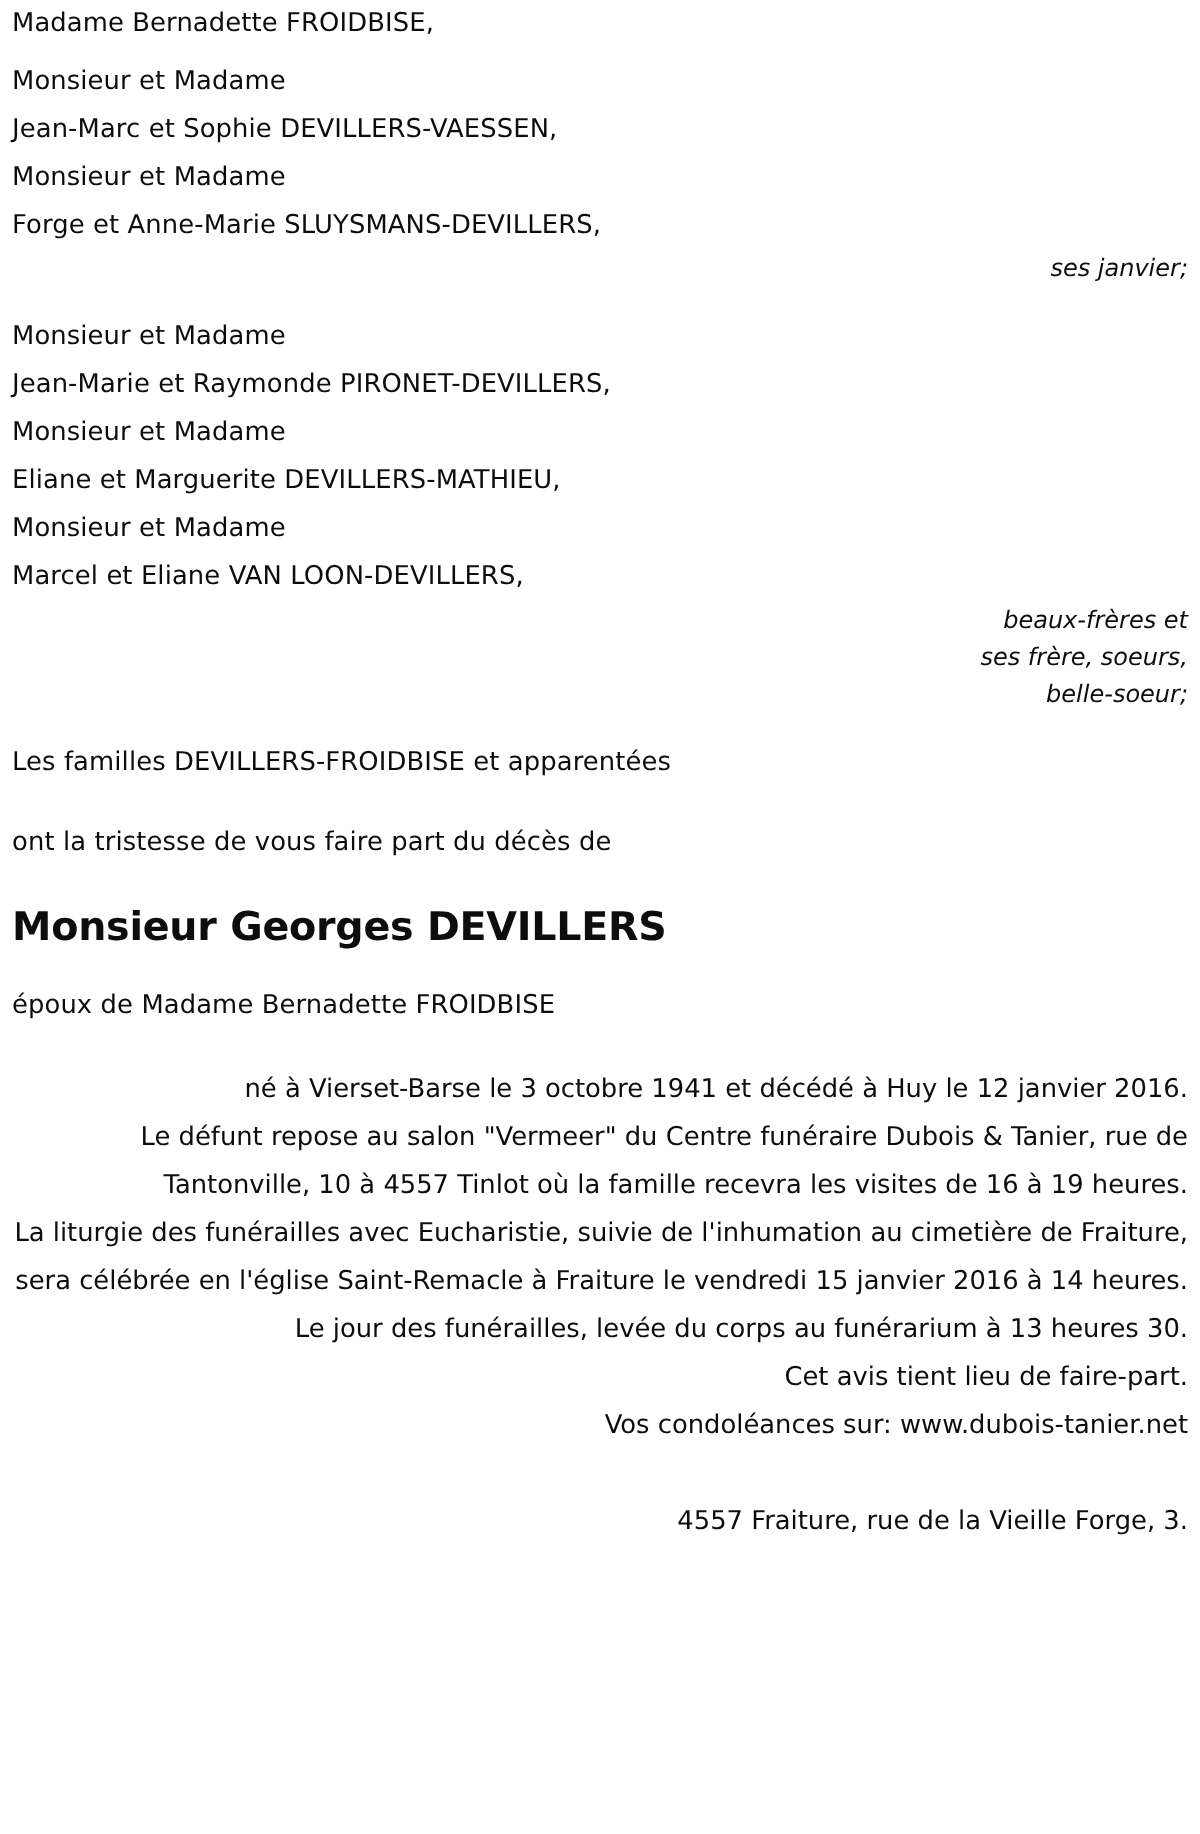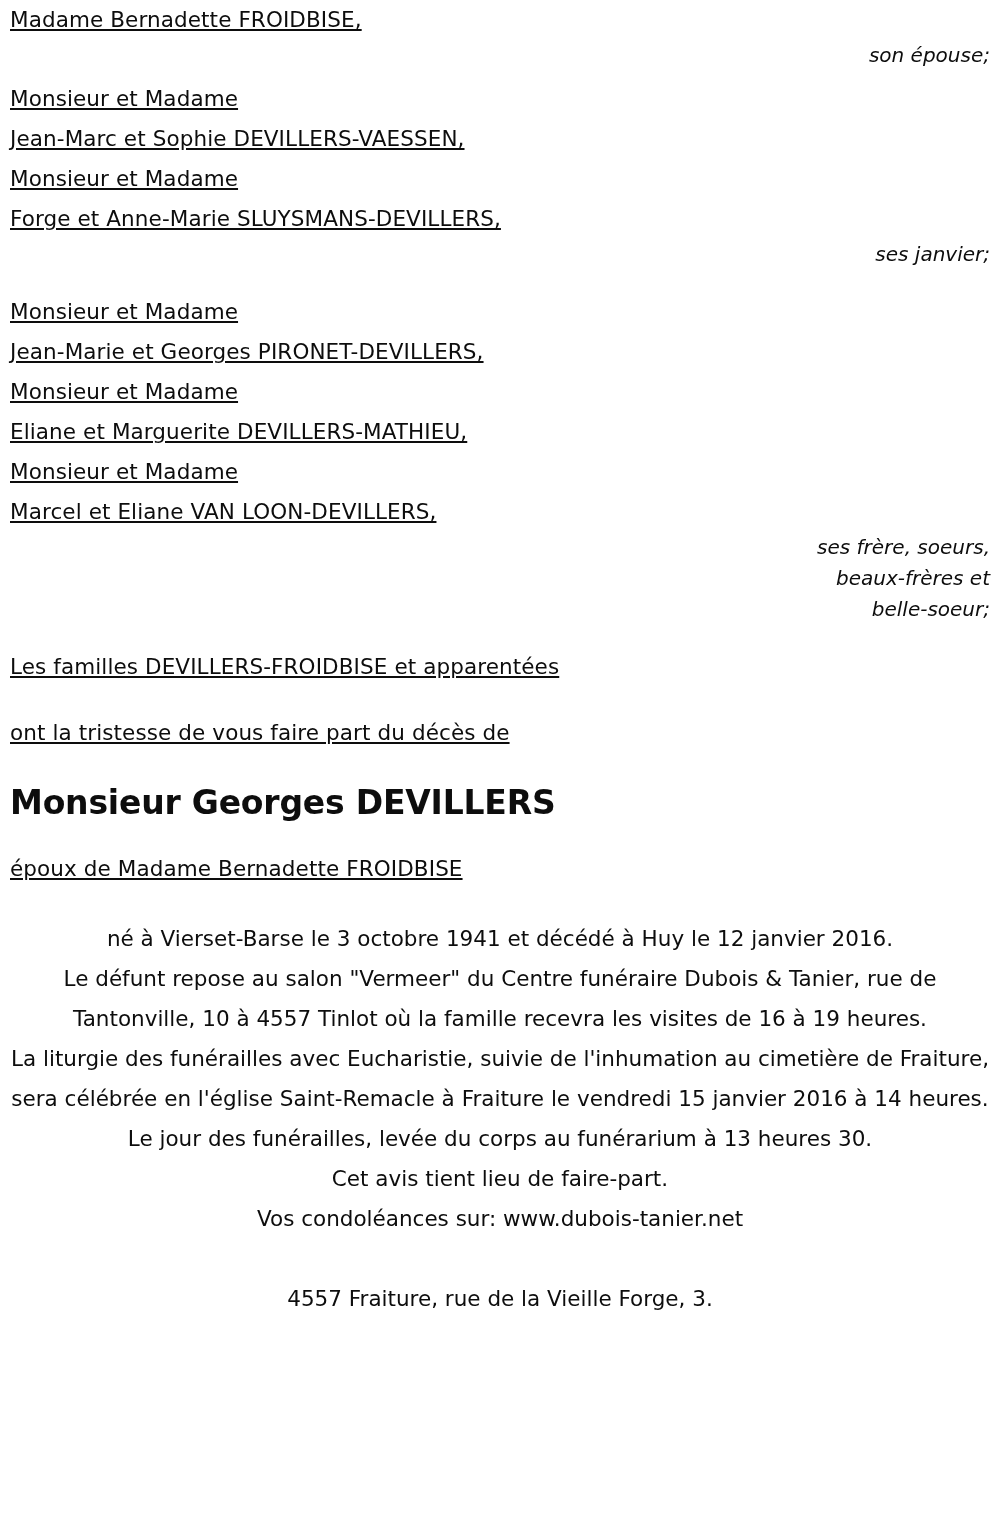--- a/index.html
+++ b/index.html
@@ -28,21 +28,20 @@
     width: 980px;
     font-size: 21.5px;
     line-height: 40px;
     white-space: nowrap;
   }
 
   .name-line {
     font-size: 21.5px;
     line-height: 40px;
     letter-spacing: 0.1px;
-    text-decoration: underline;
   }
 
   
   .relation {
     text-align: right;
     font-style: italic;
     font-size: 20px;
     line-height: 31px;
     width: 980px;
   }
@@ -60,61 +59,60 @@
     font-size: 33px;
     line-height: 40px;
     letter-spacing: -0.2px;
     width: 980px;
   }
 
   .para {
     width: 980px;
     font-size: 21.5px;
     line-height: 40px;
-    text-align: center;
+    text-align: right;
   }
 
   .dagger { font-weight: bold; }
 
   .block { width: 980px; }
 </style>
 </head>
 <body>
 
 <div class="page">
 
   <div class="block">
     <div class="row name-line">Madame Bernadette FROIDBISE,</div>
-    <div class="relation">son épouse;</div>
   </div>
 
   <div class="spacer-8"></div>
 
   <div class="block">
     <div class="row name-line">Monsieur et Madame</div>
     <div class="row name-line">Jean-Marc et Sophie DEVILLERS-VAESSEN,</div>
     <div class="row name-line">Monsieur et Madame</div>
     <div class="row name-line">Forge et Anne-Marie SLUYSMANS-DEVILLERS,</div>
     <div class="relation">ses janvier;</div>
   </div>
 
   <div class="spacer-8"></div>
 
 
   <div class="spacer-14"></div>
 
   <div class="block">
     <div class="row name-line">Monsieur et Madame</div>
-    <div class="row name-line">Jean-Marie et Georges PIRONET-DEVILLERS,</div>
+    <div class="row name-line">Jean-Marie et Raymonde PIRONET-DEVILLERS,</div>
     <div class="row name-line">Monsieur et Madame</div>
     <div class="row name-line">Eliane et Marguerite DEVILLERS-MATHIEU,</div>
     <div class="row name-line">Monsieur et Madame</div>
     <div class="row name-line">Marcel et Eliane VAN LOON-DEVILLERS,</div>
+    <div class="relation">beaux-frères et</div>
     <div class="relation">ses frère, soeurs,</div>
-    <div class="relation">beaux-frères et</div>
     <div class="relation">belle-soeur;</div>
   </div>
 
   <div class="spacer-22"></div>
 
   <div class="row name-line">Les familles DEVILLERS-FROIDBISE et apparentées</div>
 
   <div class="spacer-26"></div>
 
   <div class="row name-line">ont la tristesse de vous faire part du décès de</div>

